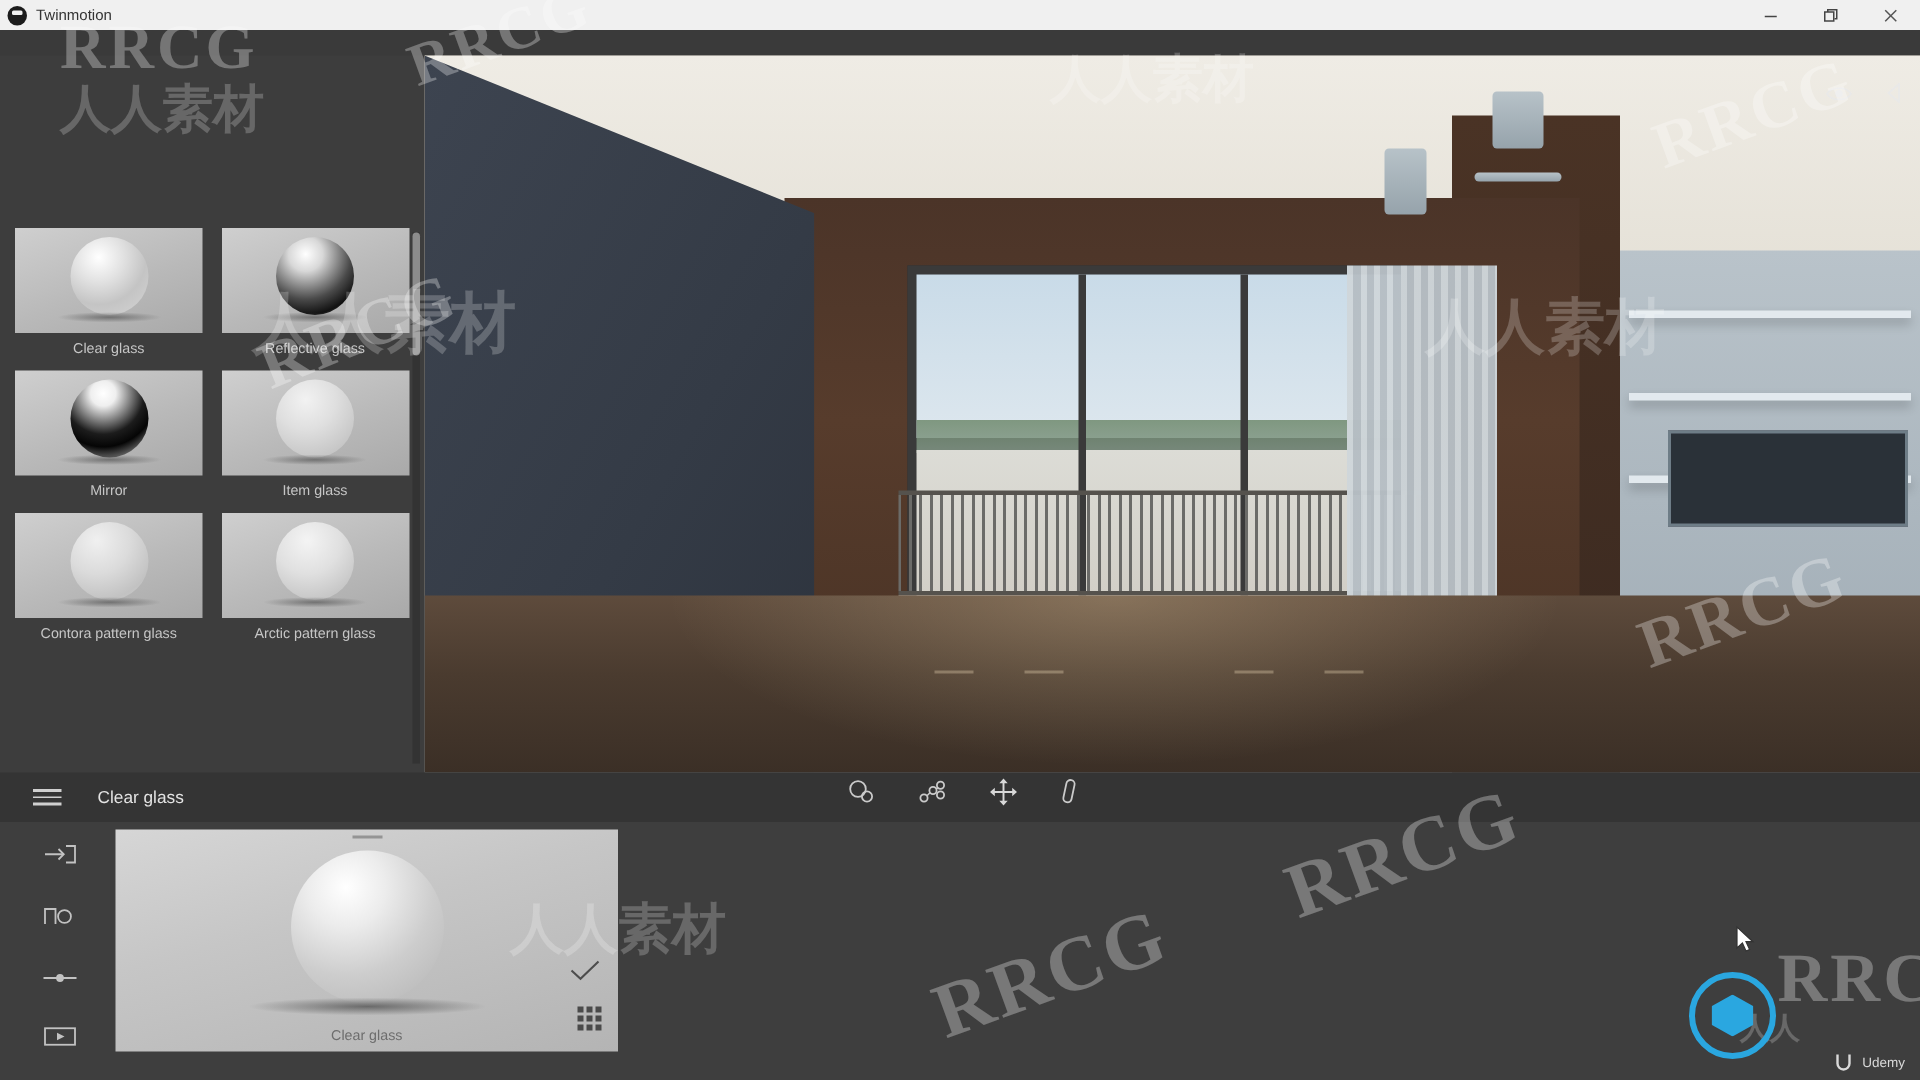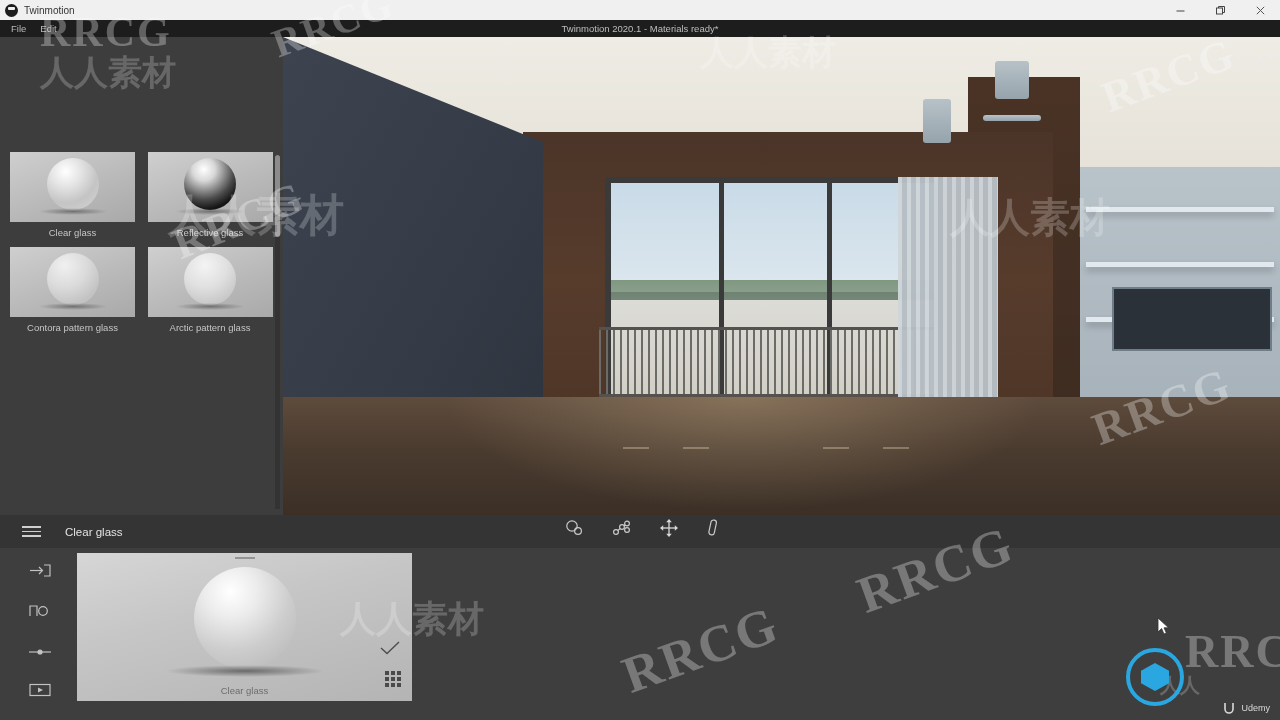--- a/index.html
+++ b/index.html
@@ -310,25 +310,20 @@
       </svg>
     </div>
     <div class="tb-btn">
       <svg width="11" height="11" viewBox="0 0 11 11">
         <line x1="1.8" y1="1.8" x2="9.2" y2="9.2" stroke="#555" stroke-width="1"></line>
         <line x1="9.2" y1="1.8" x2="1.8" y2="9.2" stroke="#555" stroke-width="1"></line>
       </svg>
     </div>
   </div>
 
-  <div class="menubar">
-    <div class="menu-item">File</div>
-    <div class="menu-item">Edit</div>
-    <div class="app-title-center">Twinmotion 2020.1 - Materials ready*</div>
-  </div>
 
   <div class="viewport">
     <div class="vp-ceiling"></div>
     <div class="vp-wall-right-dark"></div>
     <div class="vp-wall-back"></div>
 
     <div class="vp-window-frame">
       <div class="vp-sky"></div>
       <div class="vp-treeline"></div>
       <div class="vp-water"></div>
@@ -389,20 +384,34 @@
         </div>
         <div class="mat-cell">
           <div class="mat-thumb">
             <div class="mat-sphere s-reflect"></div>
             <div class="mat-shadow"></div>
           </div>
           <div class="mat-label">Reflective glass</div>
         </div>
         <div class="mat-cell">
           <div class="mat-thumb">
+            <div class="mat-sphere s-mirror"></div>
+            <div class="mat-shadow"></div>
+          </div>
+          <div class="mat-label">Mirror</div>
+        </div>
+        <div class="mat-cell">
+          <div class="mat-thumb">
+            <div class="mat-sphere s-item"></div>
+            <div class="mat-shadow"></div>
+          </div>
+          <div class="mat-label">Item glass</div>
+        </div>
+        <div class="mat-cell">
+          <div class="mat-thumb">
             <div class="mat-sphere s-contora"></div>
             <div class="mat-shadow"></div>
           </div>
           <div class="mat-label">Contora pattern glass</div>
         </div>
         <div class="mat-cell">
           <div class="mat-thumb">
             <div class="mat-sphere s-arctic"></div>
             <div class="mat-shadow"></div>
           </div>

